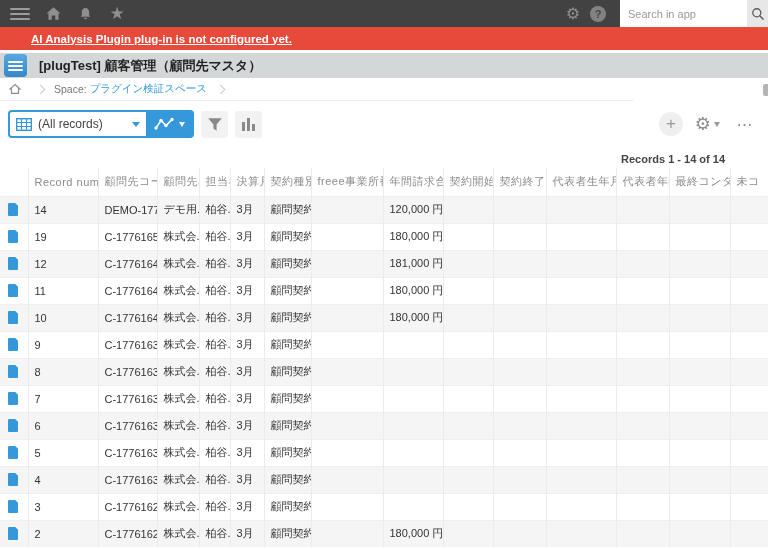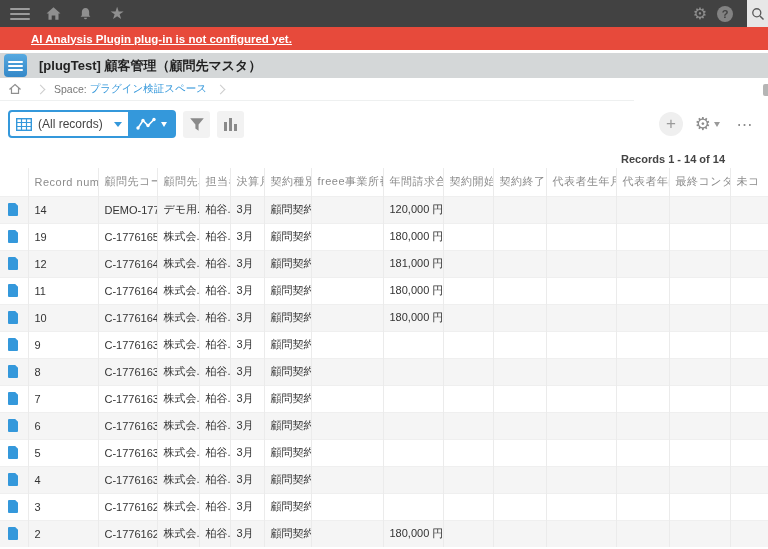--- a/index.html
+++ b/index.html
@@ -35,21 +35,21 @@
   
   .crumbbar { left:0; top:78px; width:634px; height:23px; background:#fff; border-bottom:1px solid #eef0f0; display:flex; align-items:center; font-size:10.5px; color:#777; }
   .crumb-home { margin:0 6px 0 9px; display:flex; }
   .crumb-sep { width:7px; height:7px; border-top:1px solid #ccc; border-right:1px solid #ccc; transform:rotate(45deg); margin:0 10px; }
   .crumb-link { color:#3598db; cursor:pointer; }
   .cutoff { right:0; top:84px; width:5px; height:12px; background:#b5b5b5; border-radius:2px 0 0 2px; }
 
   
   .toolbar { left:8px; top:110px; height:28px; display:flex; align-items:center; }
   .view-sel { display:flex; height:28px; border:2px solid #3498db; border-radius:4px; overflow:hidden; background:#3498db; }
-  .view-white { background:#fff; display:flex; align-items:center; width:118px; padding:0 6px; cursor:pointer; }
+  .view-white { background:#fff; display:flex; align-items:center; width:136px; padding:0 6px; cursor:pointer; }
   .view-white .vlabel { font-size:12px; color:#444; margin-left:6px; flex:1; }
   .caret { width:0; height:0; border-left:4px solid transparent; border-right:4px solid transparent; border-top:5px solid #3498db; }
   .view-blue { width:46px; display:flex; align-items:center; justify-content:center; gap:5px; cursor:pointer; }
   .view-blue .caret { border-top-color:#fff; border-left-width:3.5px; border-right-width:3.5px; }
   .sq-btn { width:27px; height:27px; background:#f2f2f2; border:none; border-radius:3px; margin-left:7px; display:flex; align-items:center; justify-content:center; cursor:pointer; }
   .bars { display:flex; align-items:flex-end; gap:2px; height:13px; }
   .bars i { width:3px; background:#8a8a8a; display:block; }
   .bars i:nth-child(1){height:9px;} .bars i:nth-child(2){height:13px;} .bars i:nth-child(3){height:7px;}
   .csv-btn { margin-left:8px; height:23px; padding:0 13px; background:#2e8540; color:#fff; font-size:11px; font-weight:bold; border:none; border-radius:12px; cursor:pointer; }
 
@@ -93,20 +93,21 @@
           <path fill="#8f8f8f" d="M8 1.5c-2.4 0-3.9 1.8-3.9 4.3v3.6L2.8 11h10.4l-1.3-1.6V5.8c0-2.5-1.5-4.3-3.9-4.3zM6.4 12a1.6 1.6 0 0 0 3.2 0z"></path>
         </svg>
     </div>
     <div class="tb-ico">
       <span class="star-glyph">★</span>
     </div>
   </div>
   <div class="tb-right">
     <span class="gear-glyph">⚙</span>
     <span class="help-circle">?</span>
+    <input class="search-box" type="text" placeholder="Search in app" style="">
     <button class="search-btn">
       <svg width="14" height="14" viewBox="0 0 15 15">
           <circle cx="6.2" cy="6.2" r="4.3" fill="none" stroke="#5a5a5a" stroke-width="1.4"></circle>
           <line x1="9.6" y1="9.6" x2="13.4" y2="13.4" stroke="#5a5a5a" stroke-width="1.6"></line>
         </svg>
     </button>
   </div>
 </div>
 
 <div class="abs banner">

